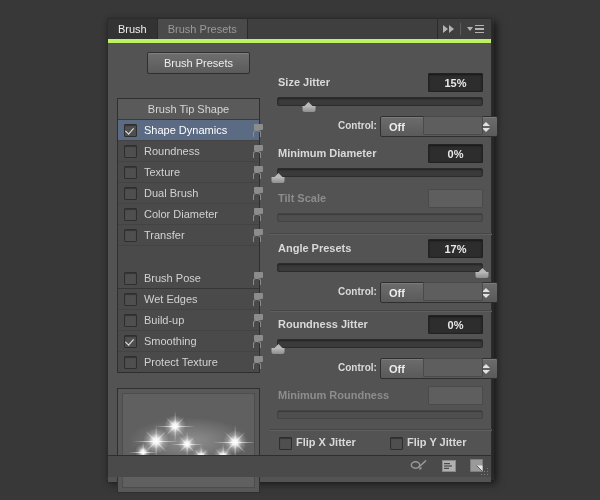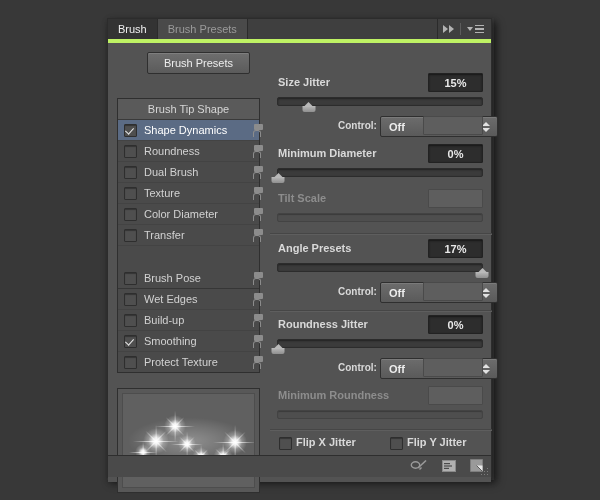--- a/index.html
+++ b/index.html
@@ -258,27 +258,27 @@
           </div>
 
           <div class="row">
             <span class="cb"></span>
             <span>Roundness</span>
             <span class="lockcell"><span class="lock"><span class="sh"></span><span class="bar"></span></span></span>
           </div>
 
           <div class="row">
             <span class="cb"></span>
+            <span>Texture</span>
+            <span class="lockcell"><span class="lock"><span class="sh"></span><span class="bar"></span></span></span>
+          </div>
+
+          <div class="row">
+            <span class="cb"></span>
             <span>Dual Brush</span>
-            <span class="lockcell"><span class="lock"><span class="sh"></span><span class="bar"></span></span></span>
-          </div>
-
-          <div class="row">
-            <span class="cb"></span>
-            <span>Texture</span>
             <span class="lockcell"><span class="lock"><span class="sh"></span><span class="bar"></span></span></span>
           </div>
 
           <div class="row">
             <span class="cb"></span>
             <span>Color Diameter</span>
             <span class="lockcell"><span class="lock"><span class="sh"></span><span class="bar"></span></span></span>
           </div>
 
           <div class="row">

